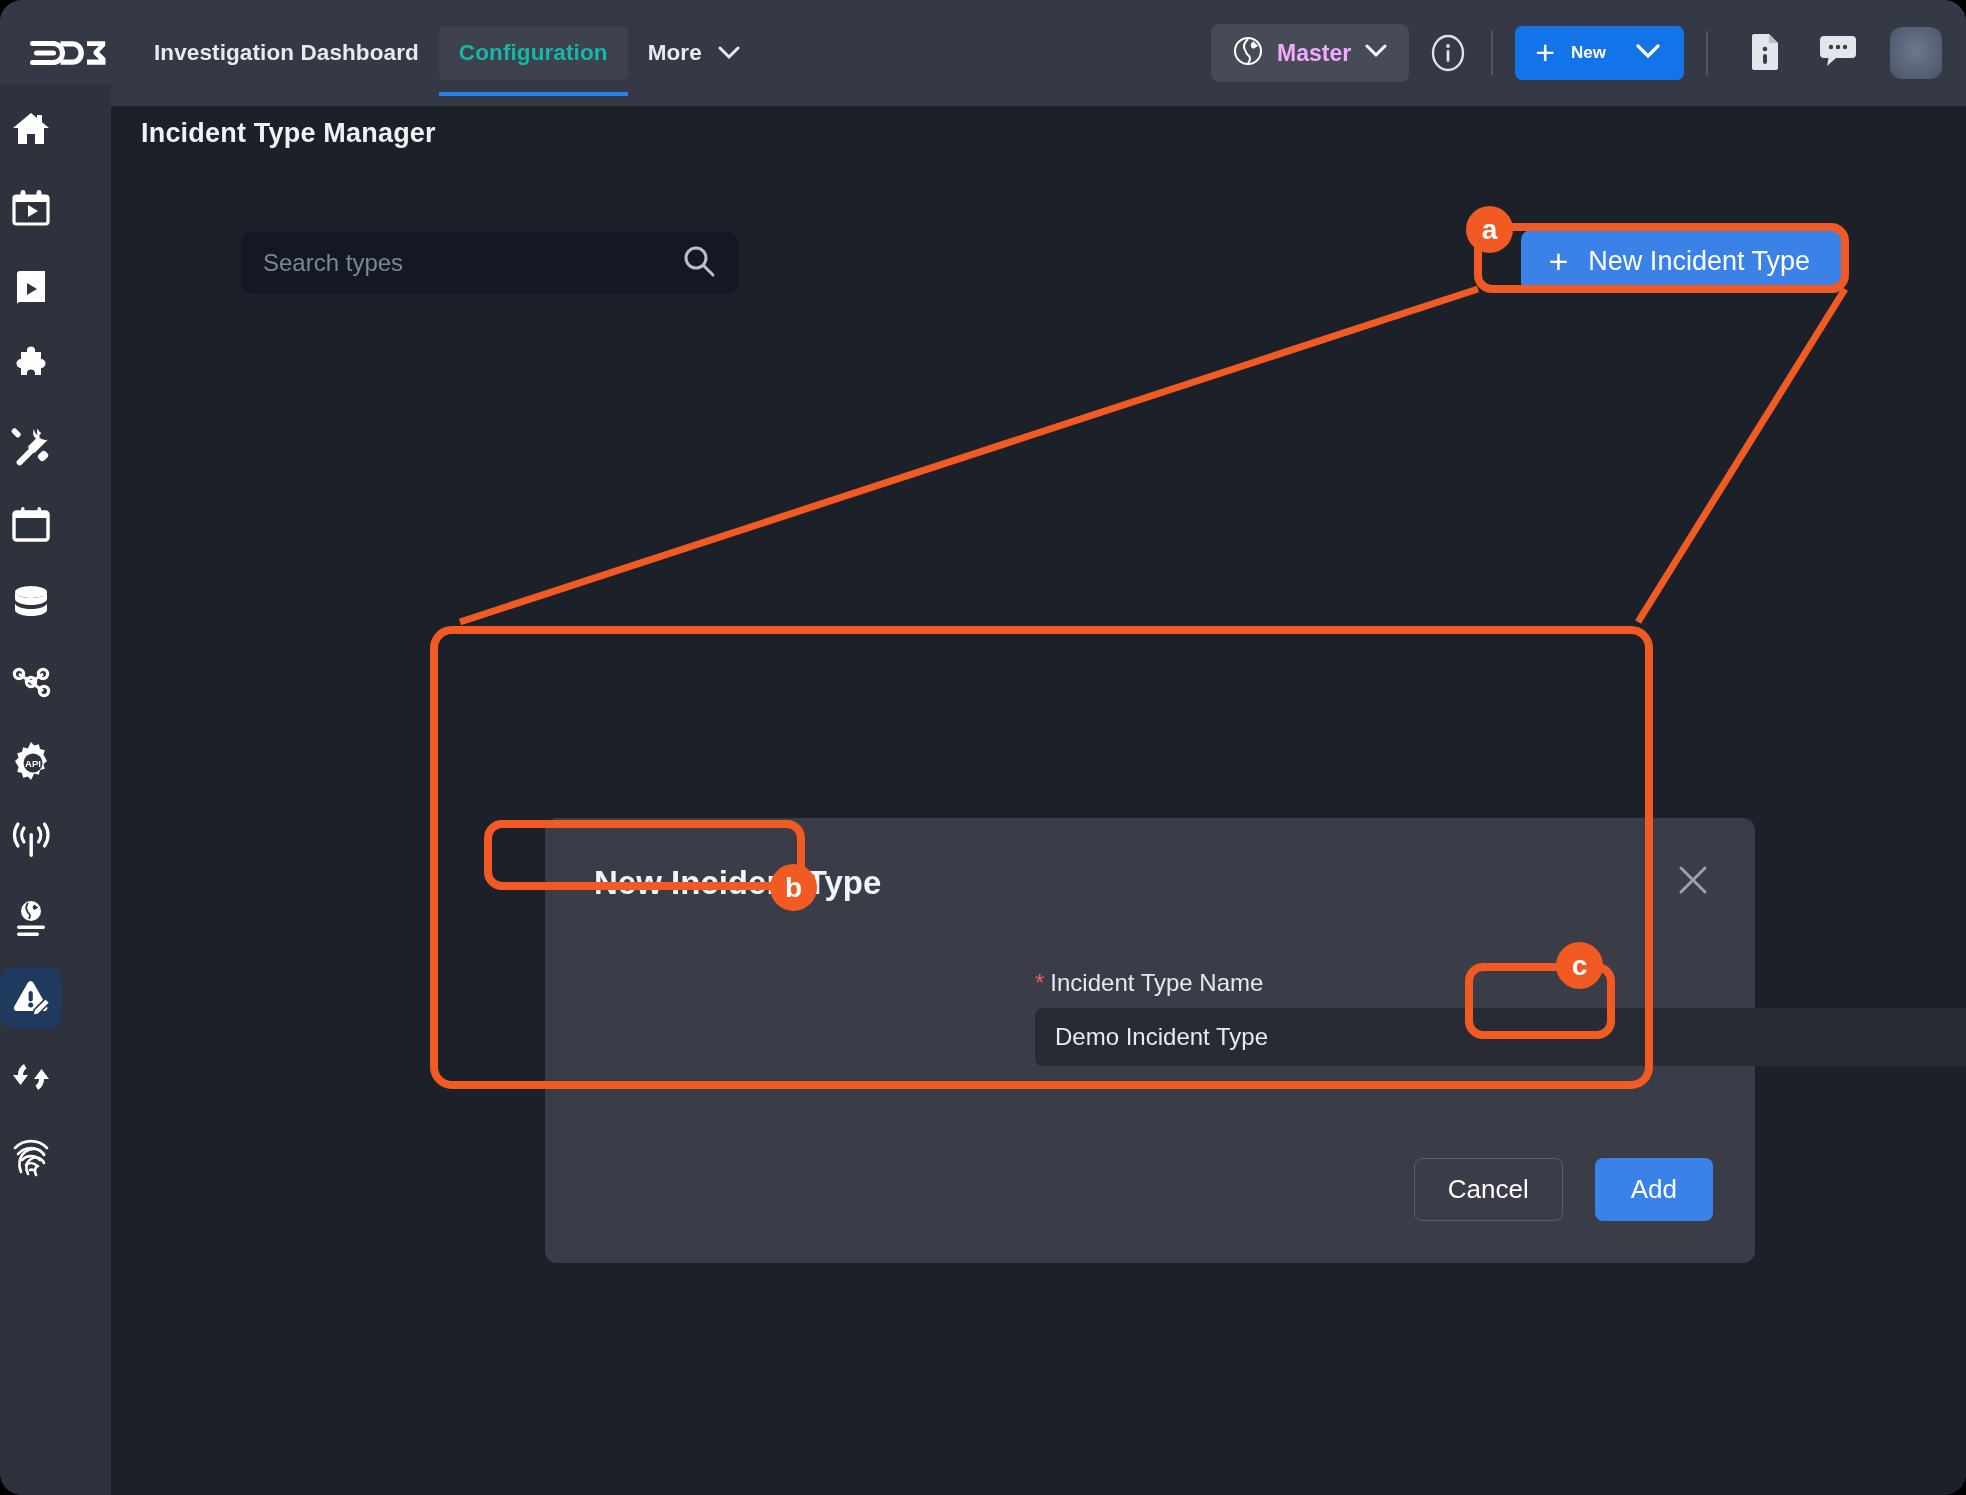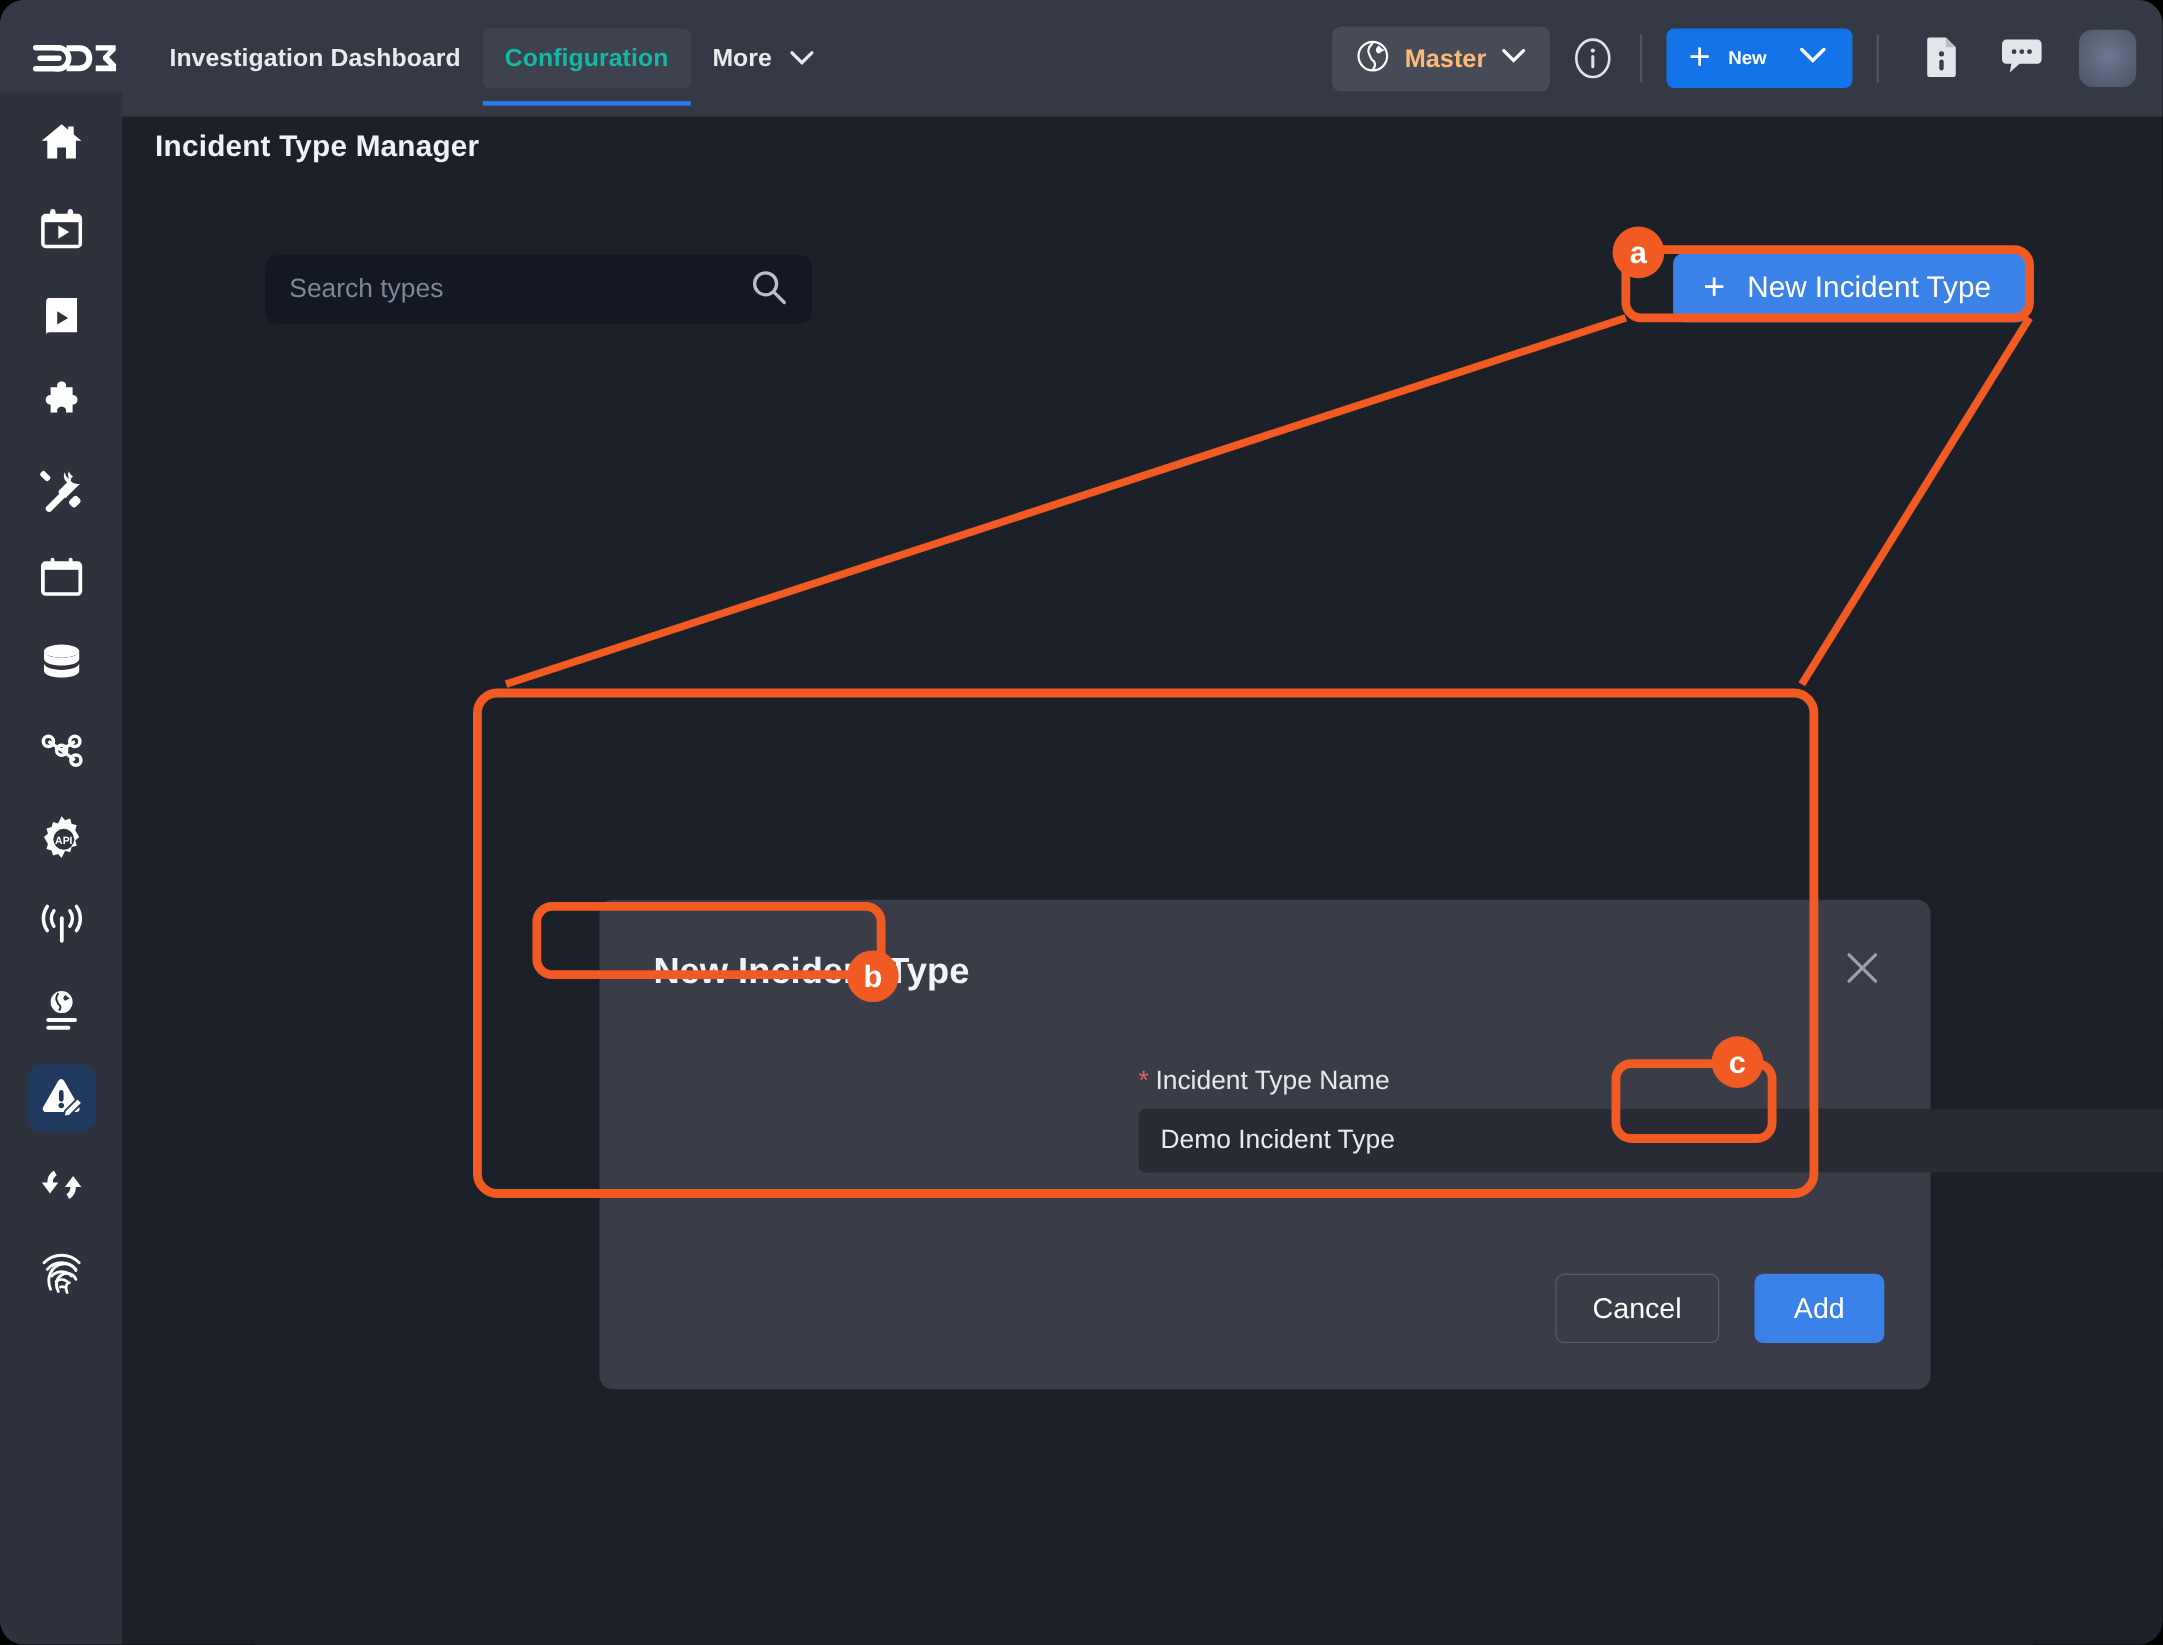--- a/index.html
+++ b/index.html
@@ -36,41 +36,41 @@
     height: 4px; background: #2a7ff0;
   }
   .navlink .chev { display: inline-block; margin-left: 10px; }
   .spacer { flex: 1 1 auto; }
 
   .master-btn {
     display: flex; align-items: center; gap: 14px;
     background: #474b58; border-radius: 8px;
     padding: 12px 22px; margin-right: 18px;
   }
-  .master-btn .lbl { font-size: 23px; color: #fdba74; font-weight: bold; }
+  .master-btn .lbl { font-size: 23px; color: #f0abfc; font-weight: bold; }
   .icon-btn { display: flex; align-items: center; justify-content: center; }
   .vdiv { width: 2px; height: 44px; background: #535764; margin: 0 22px; }
   .new-btn {
     display: flex; align-items: center; gap: 16px;
     background: #1274e8; border-radius: 7px;
     padding: 13px 24px 13px 20px;
   }
   .new-btn .lbl { font-size: 17px; color: #fff; font-weight: bold; }
   .hdr-icon { margin: 0 18px; }
   .avatar {
     width: 52px; height: 52px; border-radius: 12px; margin-left: 14px;
     background: radial-gradient(circle at 50% 45%, #6c7890 0%, #5a6377 55%, #4a5265 100%);
   }
 
   
   .sidebar {
     position: absolute; top: 84px; left: 0; bottom: 0; width: 111px;
     background: #2e323c;
     padding-top: 14px;
-    display: flex; flex-direction: column; align-items: center;
+    display: flex; flex-direction: column; 
     gap: 0;
   }
   .side-item {
     width: 62px; height: 62px; border-radius: 14px;
     display: flex; align-items: center; justify-content: center;
     margin-bottom: 17px; flex: 0 0 auto;
   }
   .side-item.active { background: #20395e; }
   .side-item svg { display: block; }
 

